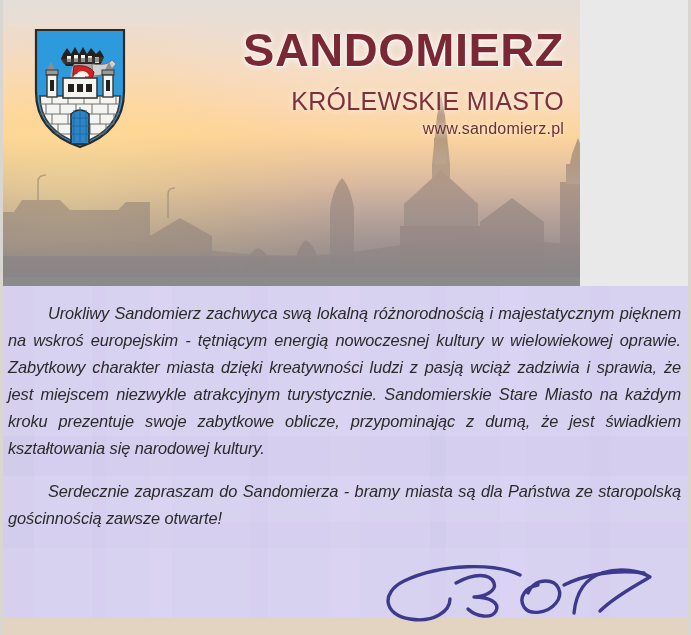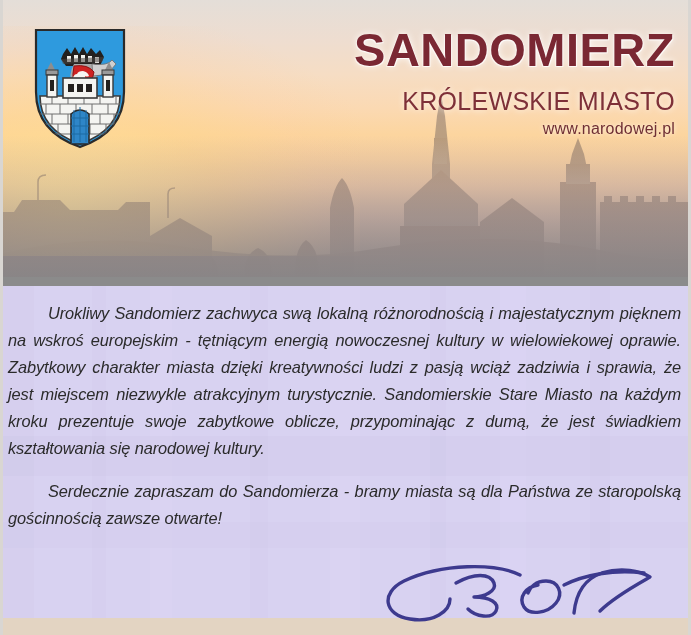--- a/index.html
+++ b/index.html
@@ -12,21 +12,21 @@
   .card {
     position:relative;
     width:691px; height:635px;
     overflow:hidden;
     background:#e9e9e9;
   }
 
   
   .photo {
     position:absolute; left:0; top:0;
-    width:691px; height:286px;
+    width:580px; height:286px;
     overflow:hidden;
     background:
       linear-gradient(to bottom,
         #e4ded8 0%,
         #eeddd0 14%,
         #f6ddc4 26%,
         #fbd9b2 38%,
         #fcd59f 47%,
         #f7cfa0 56%,
         #e8c3a4 66%,
@@ -253,21 +253,21 @@
           <rect x="72" y="44" width="12" height="5" fill="#9a9a9a" stroke="#3a3a3a" stroke-width="1"></rect>
           <rect x="73" y="49" width="10" height="22" fill="#f4f4f1" stroke="#3a3a3a" stroke-width="1.4"></rect>
           <rect x="76" y="54" width="4" height="11" fill="#23201e"></rect>
         </g>
       </g>
     </svg>
 
     <div class="titles">
       <div class="title-main">SANDOMIERZ</div>
       <div class="title-sub">KRÓLEWSKIE MIASTO</div>
-      <div class="title-url">www.narodowej.pl</div>
+      <div class="title-url">www.sandomierz.pl</div>
     </div>
   </div>
 
   <div class="body-area">
     <svg class="water-streaks" viewBox="0 0 691 332" preserveAspectRatio="none">
       <rect width="691" height="332" fill="#eaeae8"></rect>
       <g opacity=".30">
         <rect x="0" y="0" width="34" height="332" fill="#dcdcda"></rect>
         <rect x="92" y="0" width="14" height="332" fill="#e0e0de"></rect>
         <rect x="150" y="0" width="22" height="332" fill="#f2f2f0"></rect>

